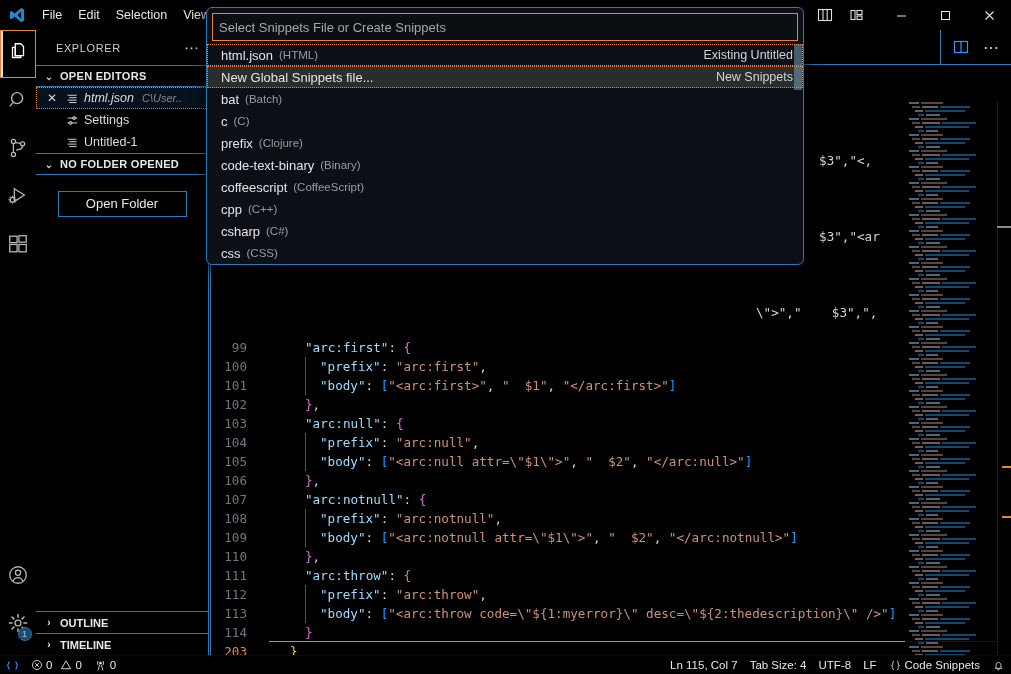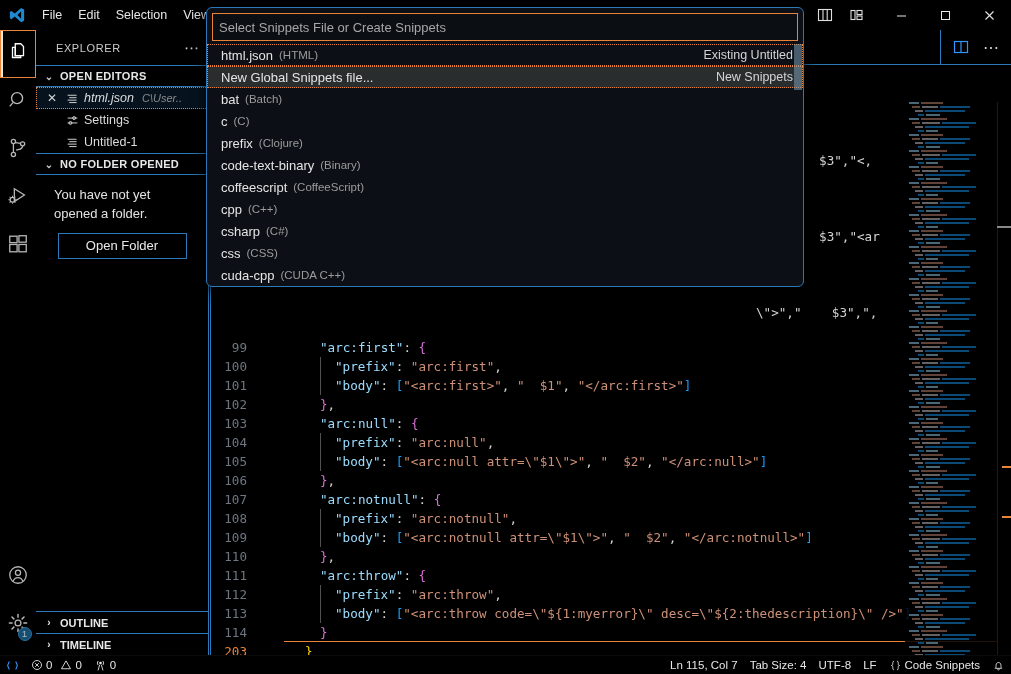--- a/index.html
+++ b/index.html
@@ -151,21 +151,21 @@
 
   
   .code-wrap {
     position: absolute; left: 0; top: 36px; right: 0; bottom: 0;
     overflow: hidden;
     font-family: "DejaVu Sans Mono", monospace;
     font-size: 12.6px;
     line-height: 19px;
   }
   .code-rows { position: absolute; left: 0; top: 272px; right: 0; }
-  .crow { display: flex; height: 19px; white-space: pre; gap: 15px; }
+  .crow { display: flex; height: 19px; white-space: pre; }
   .crow.current .lnum { color: #e8833a; }
   .crow.current .cline {
     border-top: 1px solid #e8833a; border-bottom: 1px solid #e8833a;
     margin-top: -1px;
   }
   .lnum {
     width: 58px; text-align: right; padding-right: 22px;
     color: #6e7681; flex: none; user-select: none;
   }
   .cline { flex: 1; position: relative; padding-left: 6px; }
@@ -430,21 +430,20 @@
         <span class="oe-name">Untitled-1</span>
       </div>
     </div>
 
     <div class="section-header">
       <span class="chev">⌄</span>
       <span>NO FOLDER OPENED</span>
     </div>
 
     <div class="no-folder-body">
-      <p>You have not yet opened a folder.</p>
       <div class="open-folder-btn">Open Folder</div>
     </div>
 
     <div class="sidebar-bottom">
       <div class="collapsed-sec">
         <span class="chev">›</span>
         <span>OUTLINE</span>
       </div>
       <div class="collapsed-sec">
         <span class="chev">›</span>
@@ -1134,24 +1133,20 @@
           <span class="qp-desc">(C++)</span>
         </div>
         <div class="qp-row">
           <span class="qp-label">csharp</span>
           <span class="qp-desc">(C#)</span>
         </div>
         <div class="qp-row">
           <span class="qp-label">css</span>
           <span class="qp-desc">(CSS)</span>
         </div>
-        <div class="qp-row">
-          <span class="qp-label">cuda-cpp</span>
-          <span class="qp-desc">(CUDA C++)</span>
-        </div>
         <div class="qp-scrollbar"></div>
     </div>
   </div>
 
   <div class="statusbar">
     <div class="sb-item">
       <span class="sb-icon">
         <svg width="13" height="13" viewBox="0 0 16 16">
           <path d="M4 3 2 8l2 5M12 3l2 5-2 5" fill="none" stroke="#3794ff" stroke-width="1.3"></path>
         </svg>

